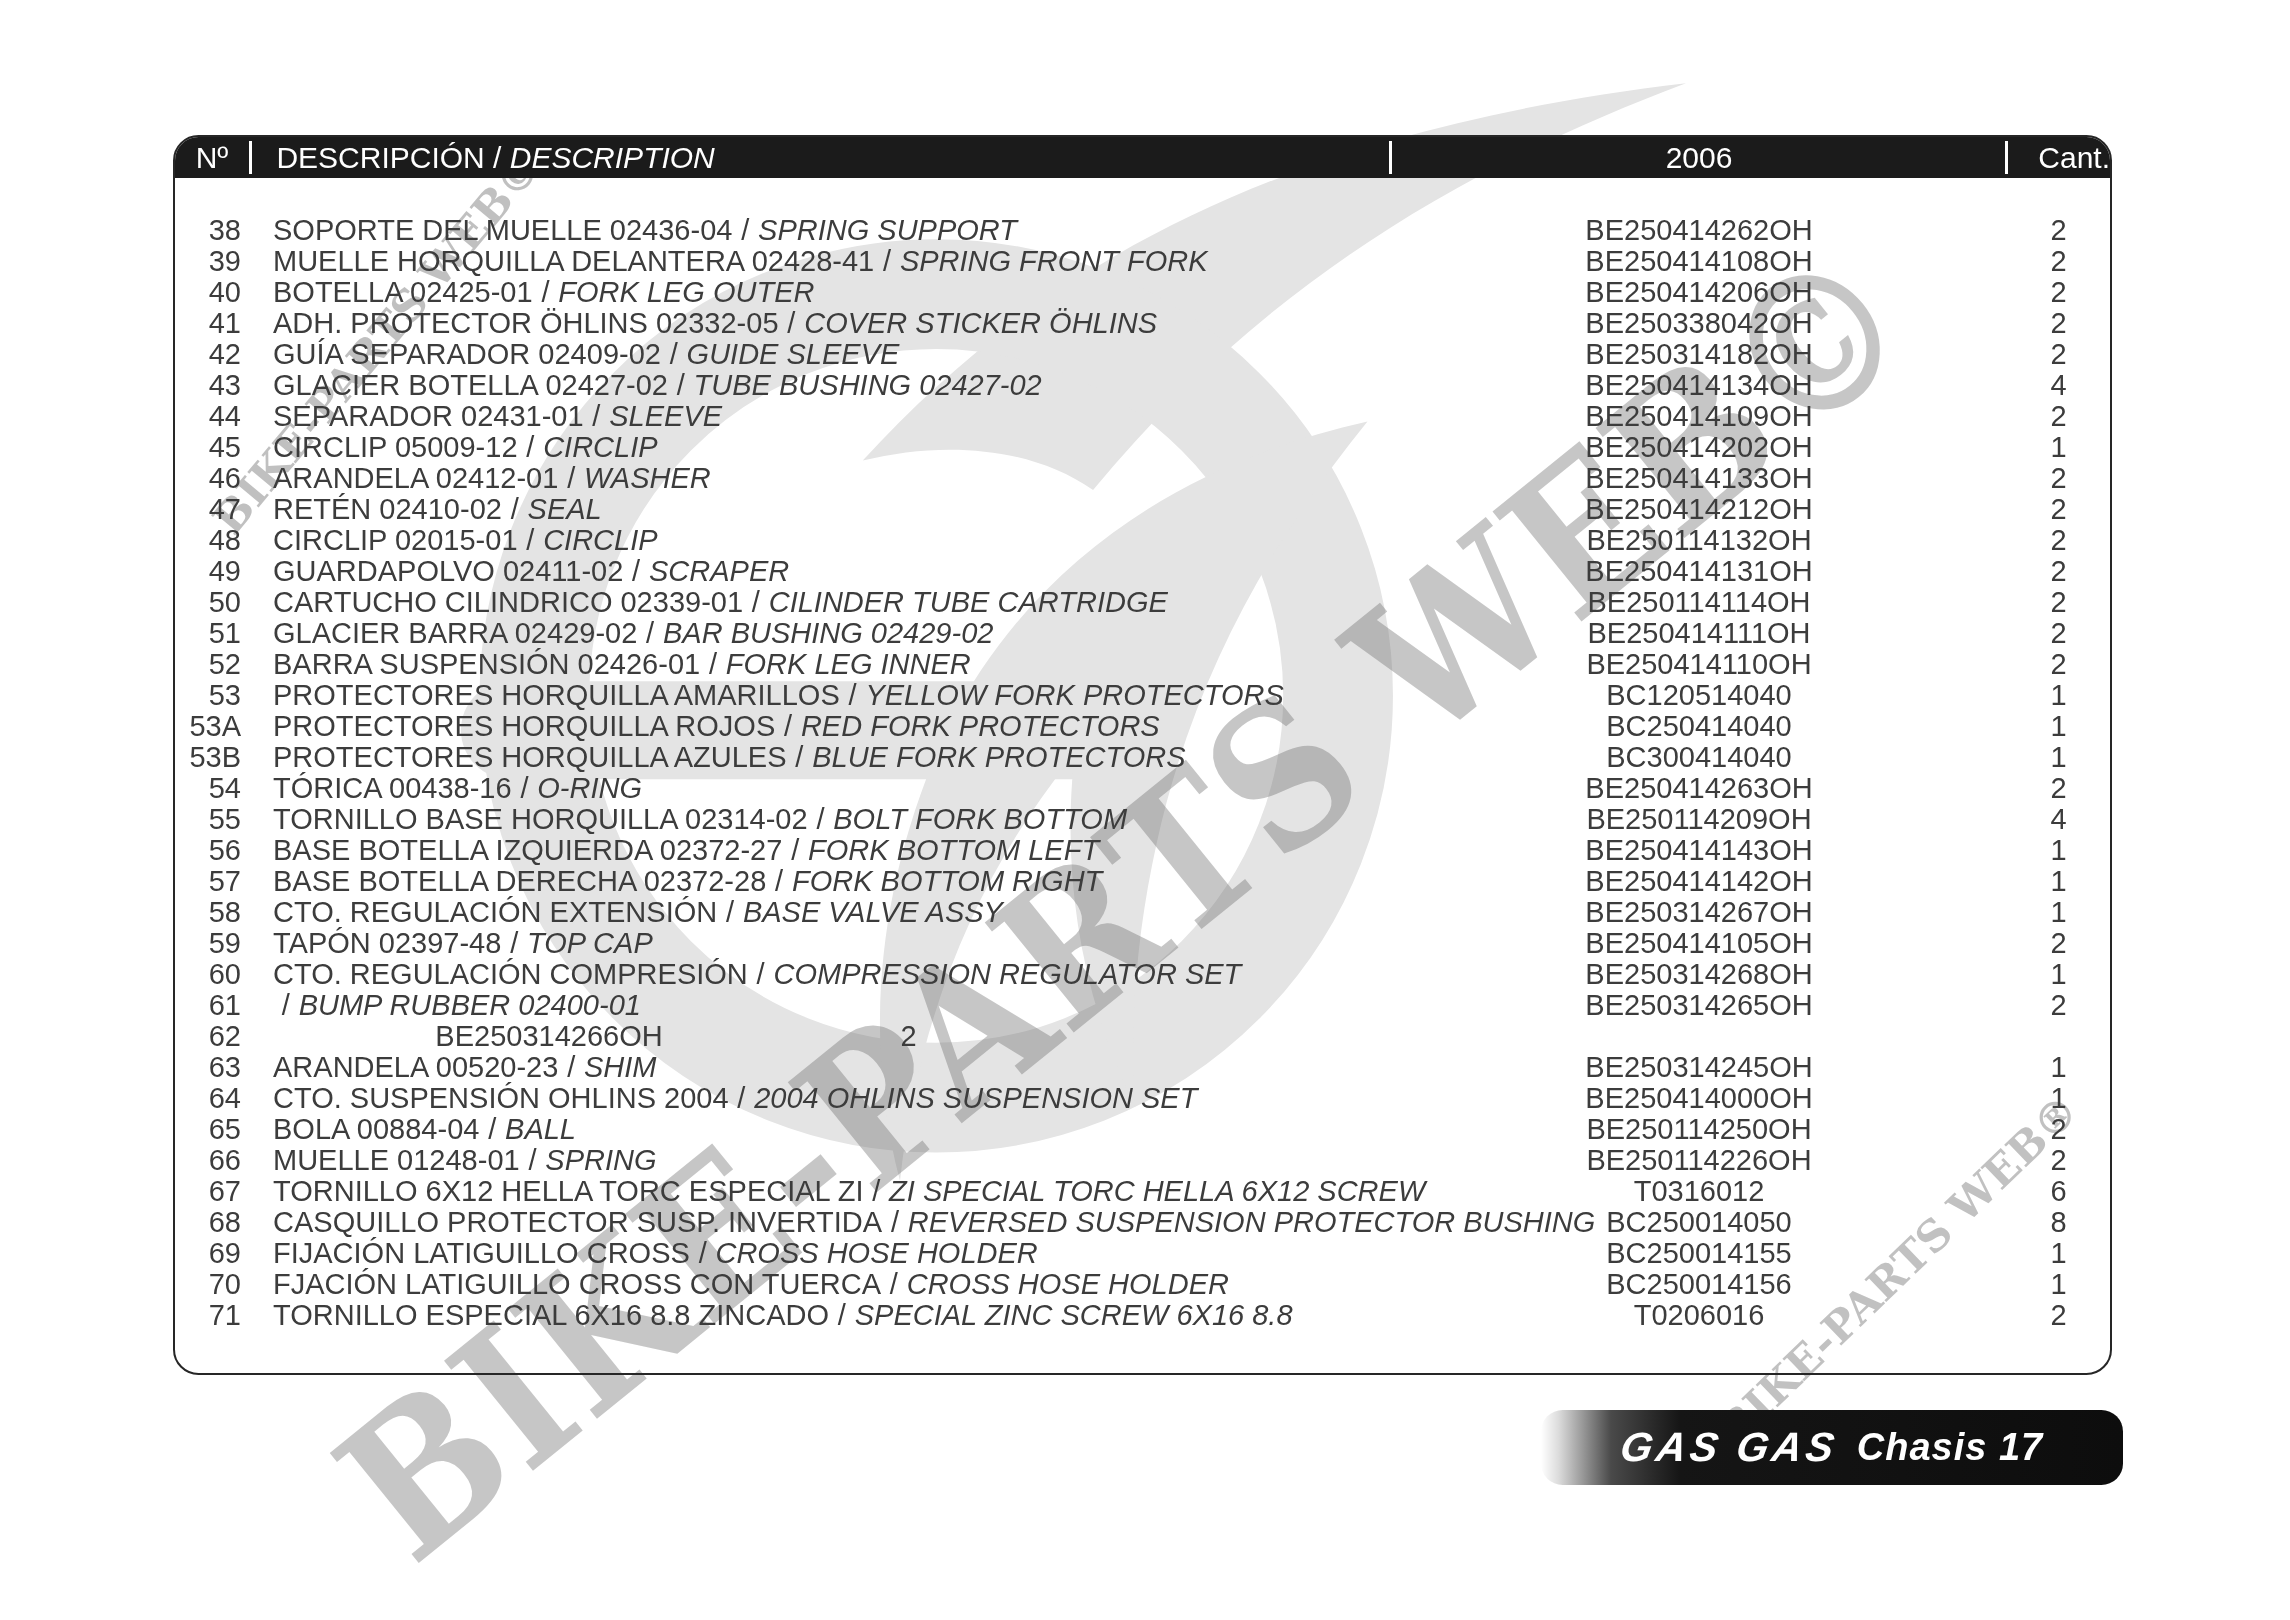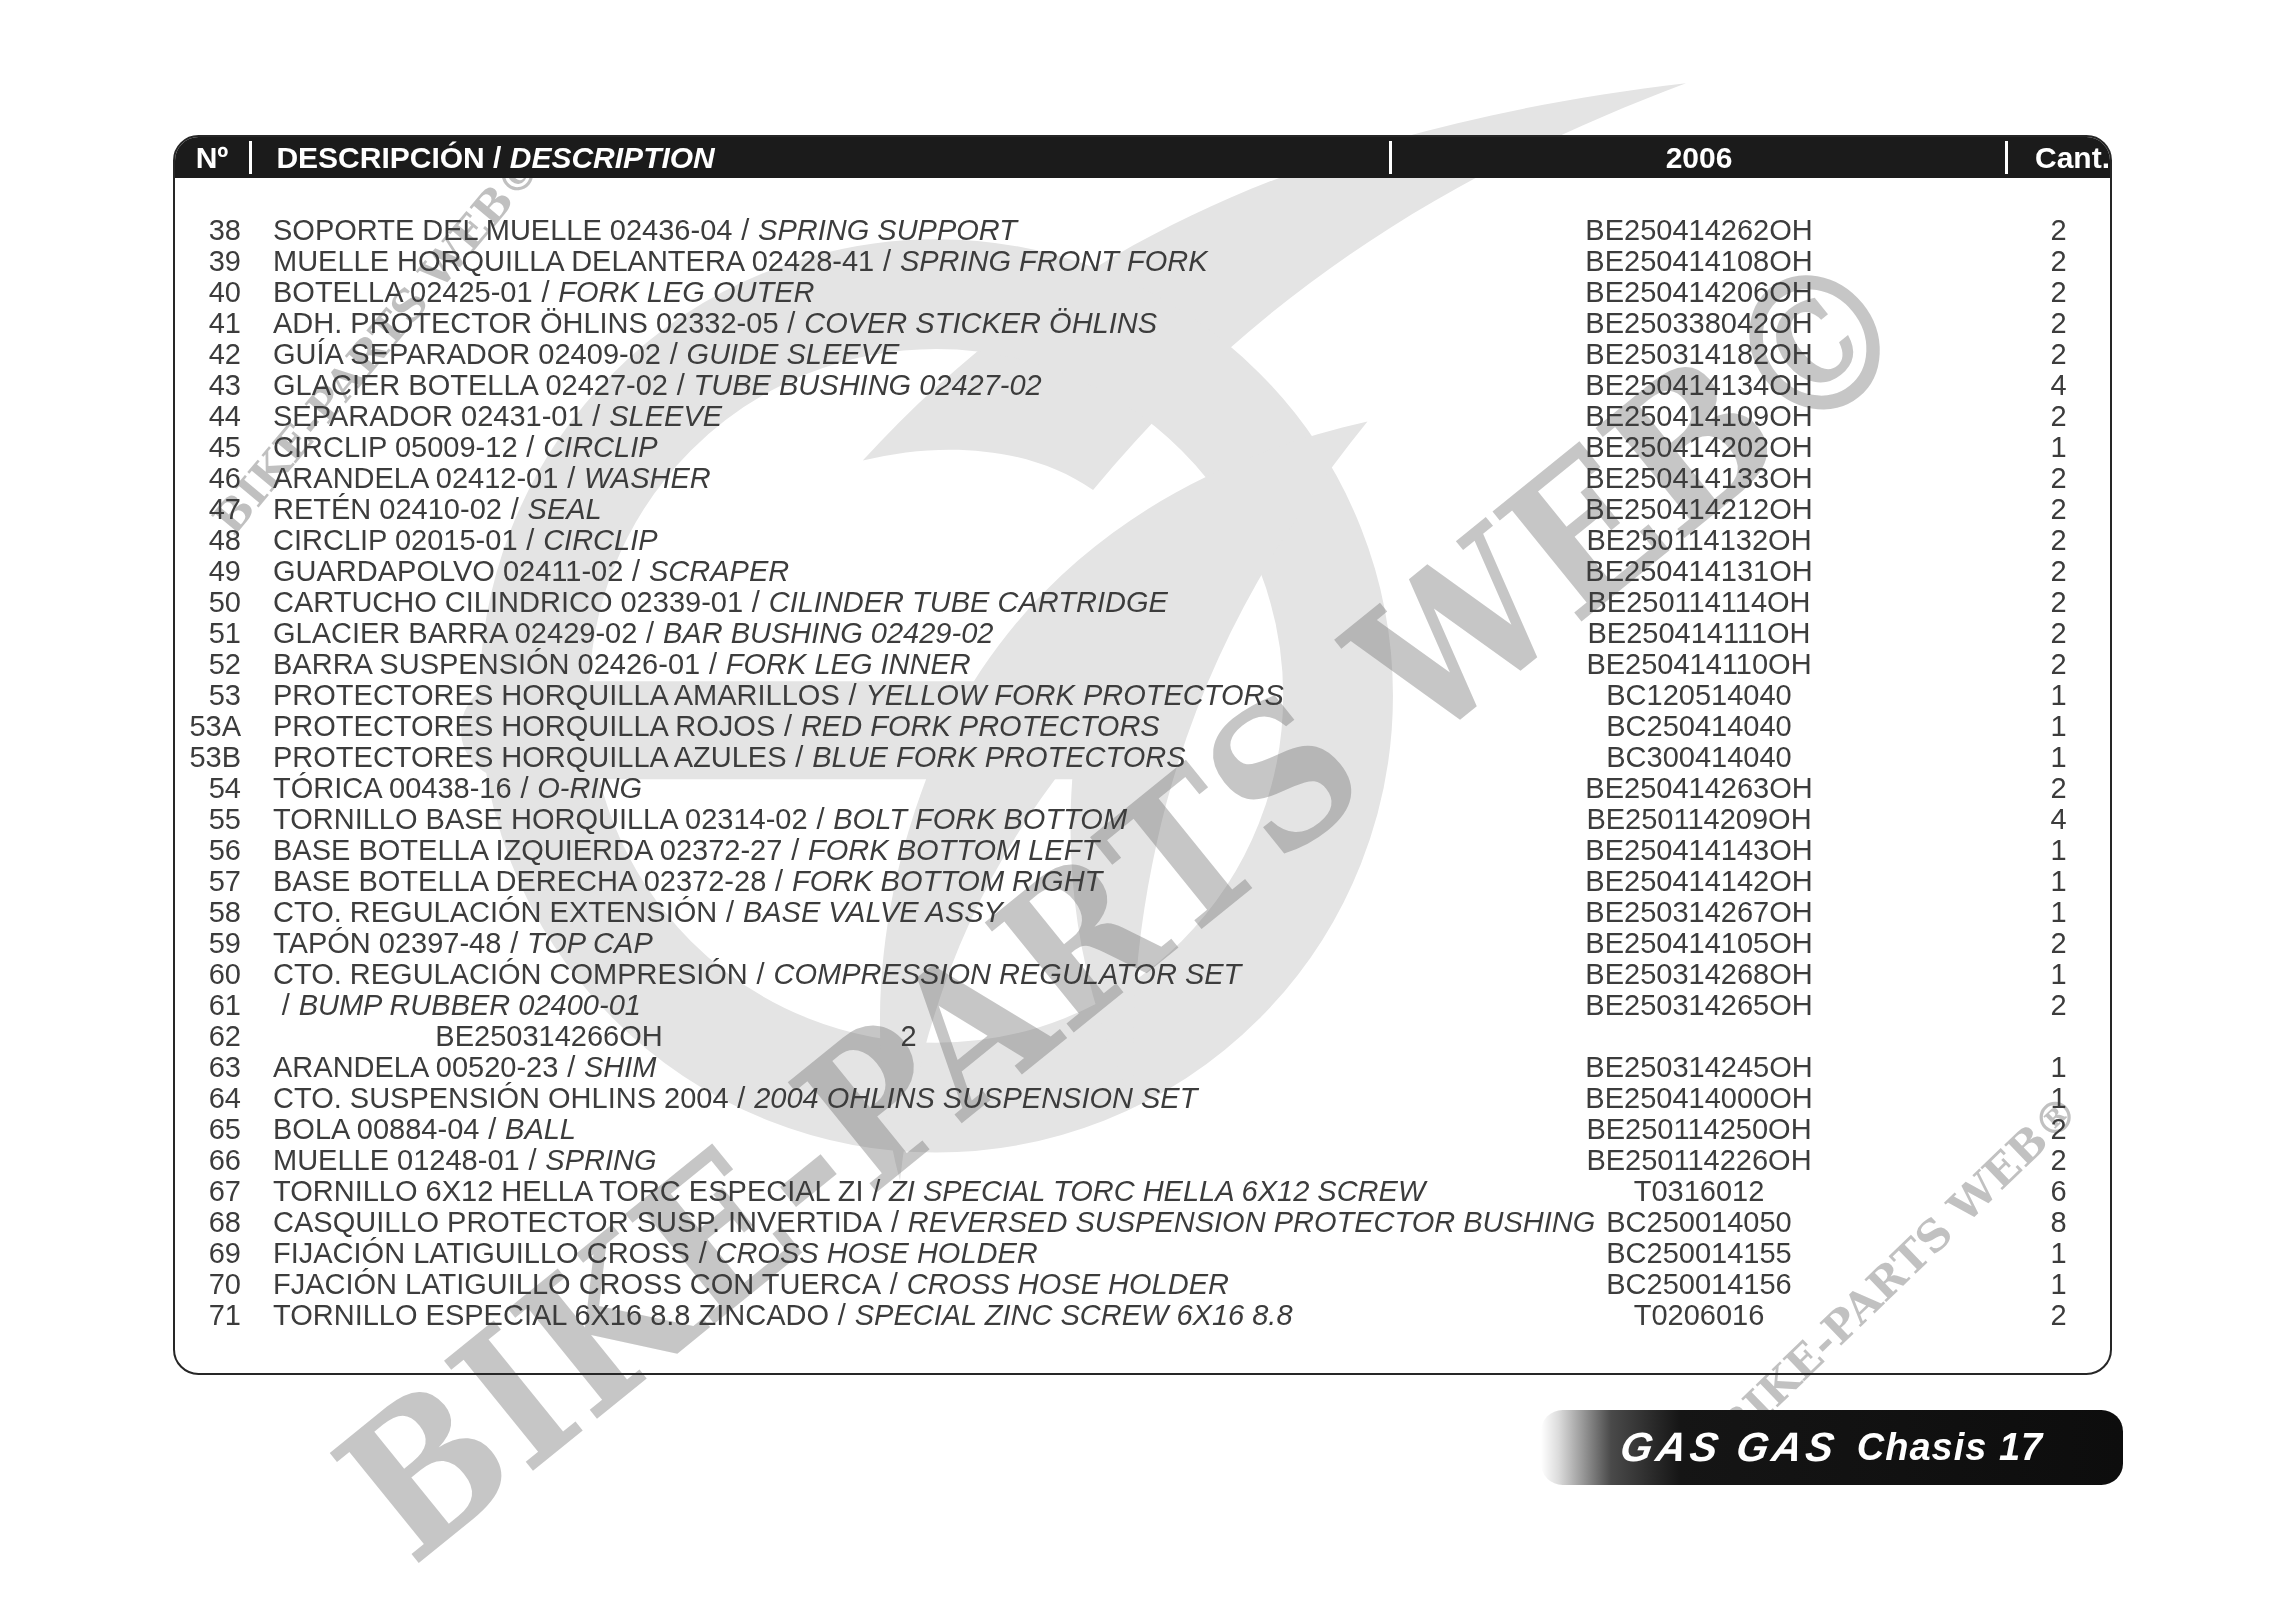--- a/index.html
+++ b/index.html
@@ -50,21 +50,21 @@
     z-index:1;
     background:transparent;
   }
   .thead {
     position:relative;
     height:41px;
     background:#1b1b1b;
     display:flex;
     align-items:center;
     color:#ffffff;
-    font-weight:bold;
+    font-weight:normal;
     font-size:30px;
   }
   .hdr-div { position:absolute; top:3.9px; bottom:3.9px; width:2.9px; background:#ffffff; }
   .hd1 { left:74px; } .hd2 { left:1214px; } .hd3 { left:1830px; }
   .h-num  { width:74px; text-align:center; box-sizing:border-box; }
   .h-desc { flex:1; margin-left:27.4px; white-space:nowrap; }
   .h-desc .it { font-style:italic; }
   .h-year { width:616px; text-align:center; }
   .h-qty  { width:103px; text-align:right; padding-left:15.7px; box-sizing:border-box; }
 

